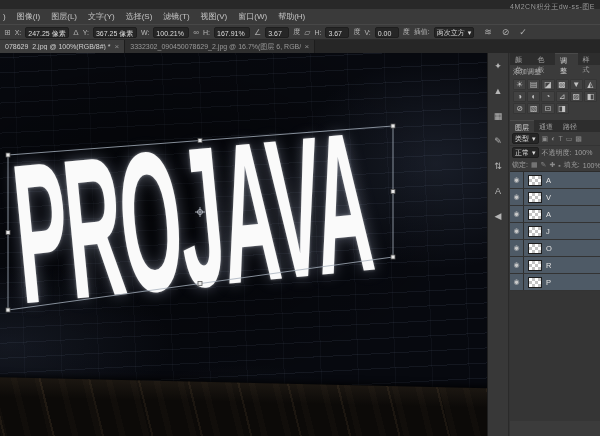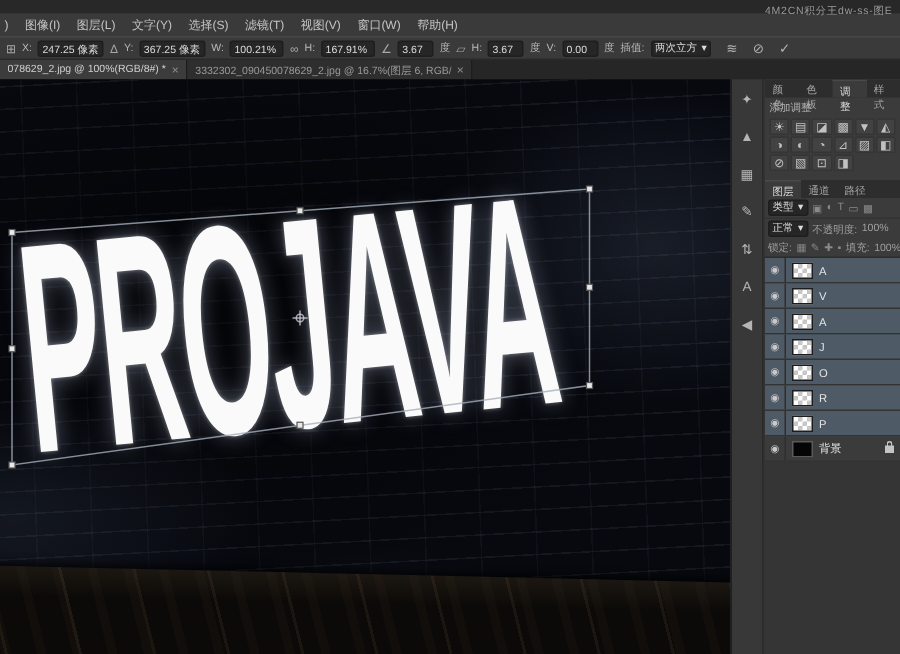--- a/index.html
+++ b/index.html
@@ -282,24 +282,18 @@
         <div class="lrow sel">
           <span class="eyecell">◉</span>
           <span class="thumb"></span>
           <span class="lname">R</span>
         </div>
         <div class="lrow sel">
           <span class="eyecell">◉</span>
           <span class="thumb"></span>
           <span class="lname">P</span>
         </div>
-        <div class="lrow">
-          <span class="eyecell">◉</span>
-          <span class="thumb black"></span>
-          <span class="lname">背景</span>
-          <span class="locksym"></span>
-        </div>
       </div>
       <div class="panelrest"></div>
     </div>
   </div>
 
 </div>
 
 </body></html>

